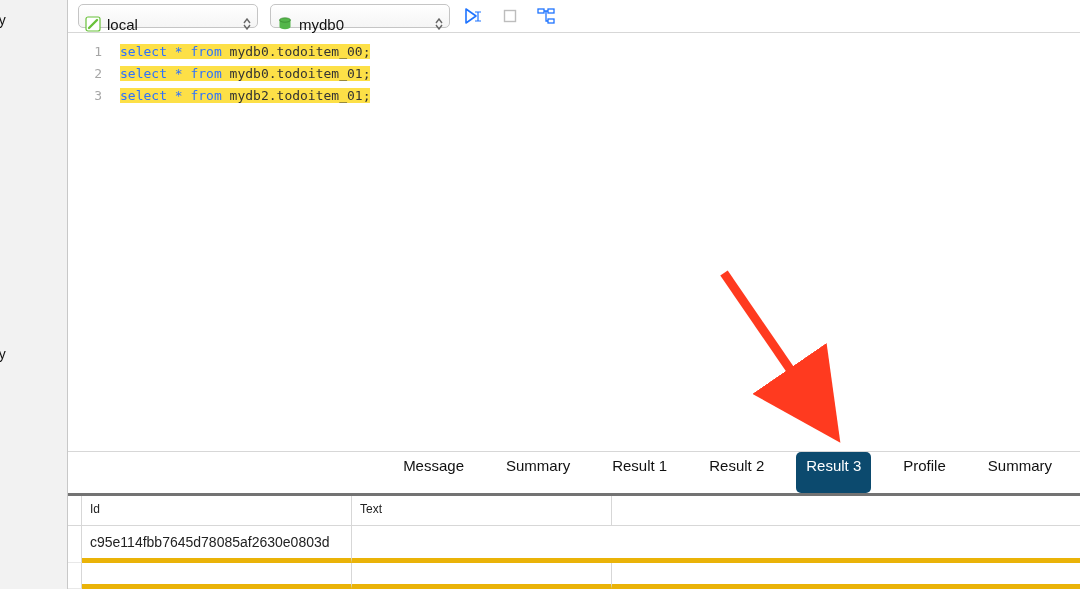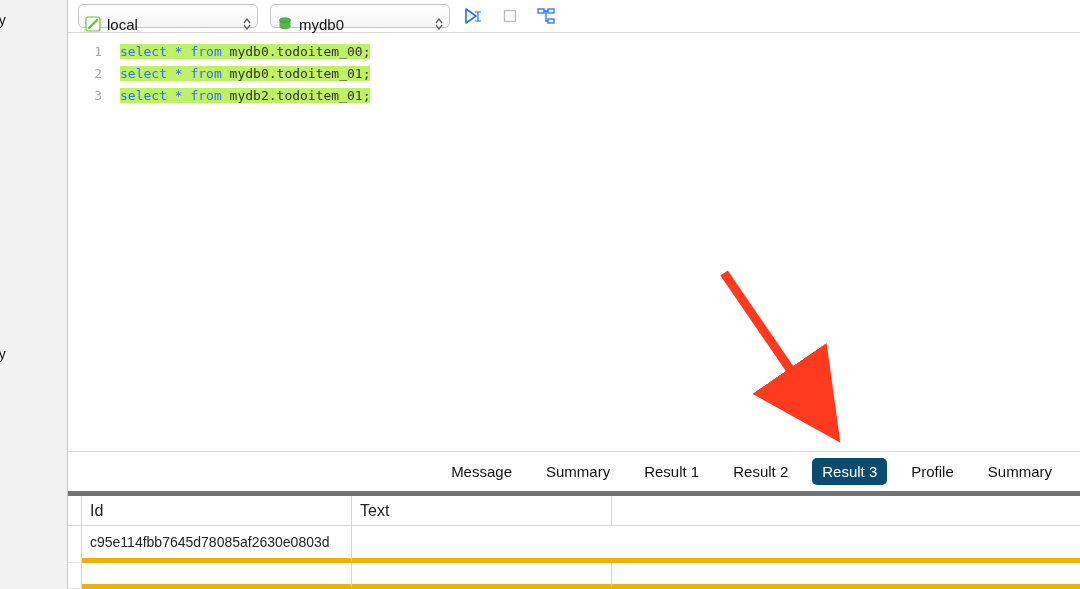--- a/index.html
+++ b/index.html
@@ -20,33 +20,33 @@
   .combo .cb-updown { width: 12px; margin-left: auto; position: relative; color: #666; display: flex; flex-direction: column; align-items: center; line-height: 0; }
   .cb-updown svg { display: block; }
 
   .tb-btn { width: 24px; height: 24px; display: inline-flex; align-items: center; justify-content: center; cursor: default; }
 
   .editor-wrap { flex: 1 1 auto; display: flex; border-bottom: 1px solid #d7d7d7; min-height: 0; }
   .gutter { width: 44px; background: #ffffff; text-align: right; padding: 8px 10px 0 0; font-family: Menlo, Consolas, monospace; font-size: 13px; color: #a6a6a6; user-select: none; }
   .gutter div { height: 22px; line-height: 22px; }
   .editor { flex: 1; padding: 8px 0 0 8px; font-family: Menlo, Consolas, monospace; font-size: 13px; line-height: 22px; position: relative; }
   .editor .line { height: 22px; }
-  .sel { background: #bef264; border-radius: 0; }
+  .sel { background: #fde047; border-radius: 0; }
   .kw { color: #2d72ff; }
   .op { color: #2d72ff; }
   .plain { color: #333; }
 
-  .tabs-row { height: 44px; display: flex; align-items: center; justify-content: flex-end; padding: 0 18px; gap: 14px; font-size: 15px; border-bottom: 5px solid #737373; }
+  .tabs-row { height: 44px; display: flex; justify-content: flex-end; padding: 0 18px; gap: 22px; font-size: 15px; border-bottom: 3px solid #737373; }
   .tab { color: #111; padding: 5px 10px; border-radius: 5px; }
   .tab.active { background: #0c4a6e; color: #fff; }
 
   .results { display: flex; flex-direction: column; border-top: 0; }
   .results-head { display: flex; height: 30px; border-bottom: 1px solid #d7d7d7; }
   .gutter-head { width: 14px; border-right: 1px solid #d7d7d7; }
-  .cell-head { border-right: 1px solid #d7d7d7; padding: 6px 8px; font-size: 16px; color: #222; }
+  .cell-head { border-right: 1px solid #d7d7d7; padding: 6px 8px; font-size: 12px; color: #222; }
   .results-body { display: flex; }
   .gutter-cell { width: 14px; border-right: 1px solid #d7d7d7; border-bottom: 1px solid #e8e8e8; }
   .cell { border-right: 1px solid #d7d7d7; border-bottom: 5px solid #eab308; padding: 8px 8px; font-size: 14px; color: #222; overflow: hidden; white-space: nowrap; }
   .col-id { width: 270px; flex: 0 0 270px; }
   .col-text { width: 260px; flex: 0 0 260px; }
 
   .arrow-overlay { position: absolute; pointer-events: none; }
 </style>
 </head>
 <body>

